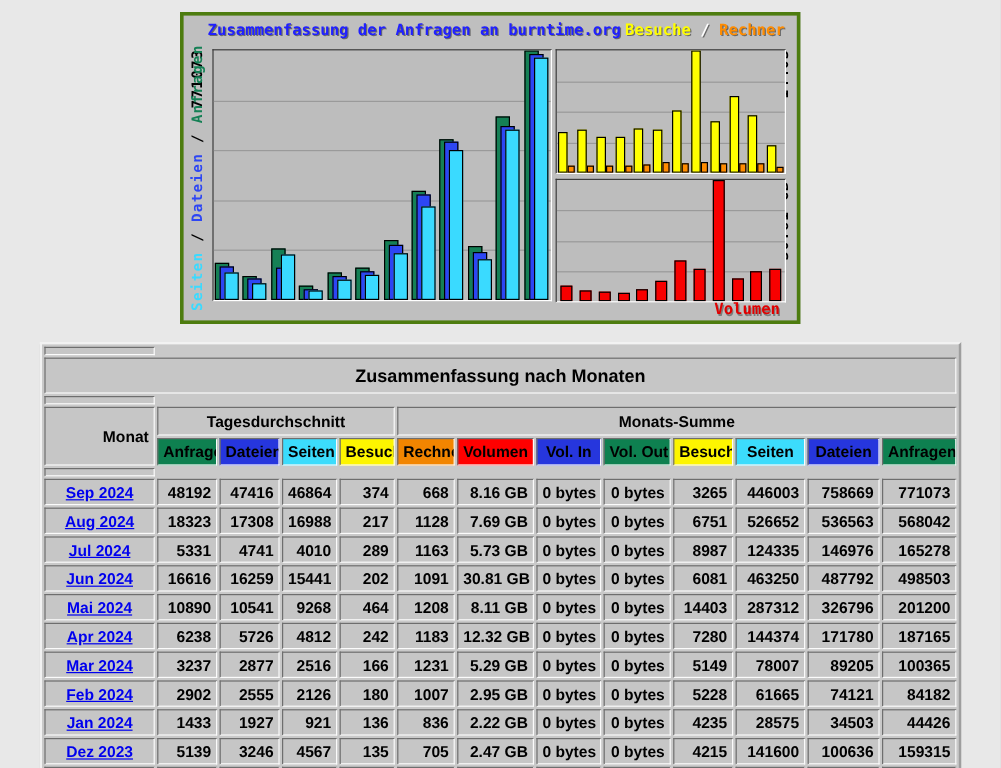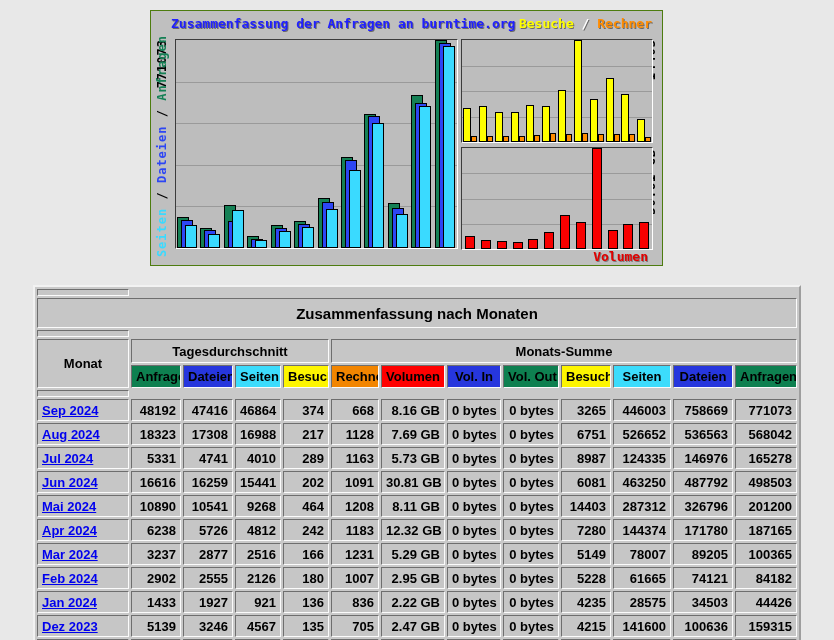--- a/index.html
+++ b/index.html
@@ -3,21 +3,21 @@
 <meta charset="utf-8">
 <style>
   html,body{margin:0;padding:0;}
   body{
     width:834px;height:640px;background:#e8e8e8;position:relative;overflow:hidden;
     font-family:"Liberation Sans",sans-serif;
   }
   
   .chart-box{
     position:absolute;left:150px;top:10px;width:511px;height:254px;
-    background:#bfbfbf;border:1px solid #4d7c0f;
+    background:#bfbfbf;border:3px solid #4d7c0f;
     font-family:"DejaVu Sans Mono",monospace;
   }
   .chart-title{
     position:absolute;left:20px;top:5px;font-size:13px;font-weight:bold;
     color:#2020ff;text-shadow:1px 1px 0 rgba(0,0,0,0.45);white-space:nowrap;
   }
   .chart-legend{
     position:absolute;right:10px;top:5px;font-size:13px;font-weight:bold;
     text-shadow:1px 1px 0 rgba(0,0,0,0.45);white-space:nowrap;
   }
@@ -57,24 +57,24 @@
     table-layout:fixed;
     font-family:"Liberation Sans",sans-serif;font-size:13px;font-weight:bold;color:#000;
   }
   .summary-table th,.summary-table td{
     border:1px solid;border-color:#6e6e6e #fbfbfb #fbfbfb #6e6e6e;
     background:#c6c6c6;padding:1px 4px;white-space:nowrap;overflow:hidden;
   }
   .summary-table .sp{height:5px;padding:0;}
   .summary-table .tbl-title{text-align:center;font-size:15px;height:26px;}
   .summary-table .grp{text-align:center;height:20px;}
-  .summary-table .monat-h{text-align:center;vertical-align:middle;}
+  .summary-table .monat-h{text-align:right;vertical-align:middle;}
   .summary-table .colhead{text-align:center;height:19px;}
   .summary-table td.num, .summary-table th.num{text-align:right;height:18px;}
-  .summary-table th.month-cell{text-align:left;}
+  .summary-table th.month-cell{text-align:center;}
   .summary-table a{color:#0000ee;text-decoration:underline;}
 </style>
 </head>
 <body>
 
 <div class="chart-box">
   <div class="chart-title">Zusammenfassung der Anfragen an burntime.org</div>
   <div class="chart-legend"><span style="color:#ffff00">Besuche</span><span style="color:#ffffff"> / </span><span style="color:#ff8c00">Rechner</span></div>
 
   <div class="vtext" id="left-axis-max">771073</div>

